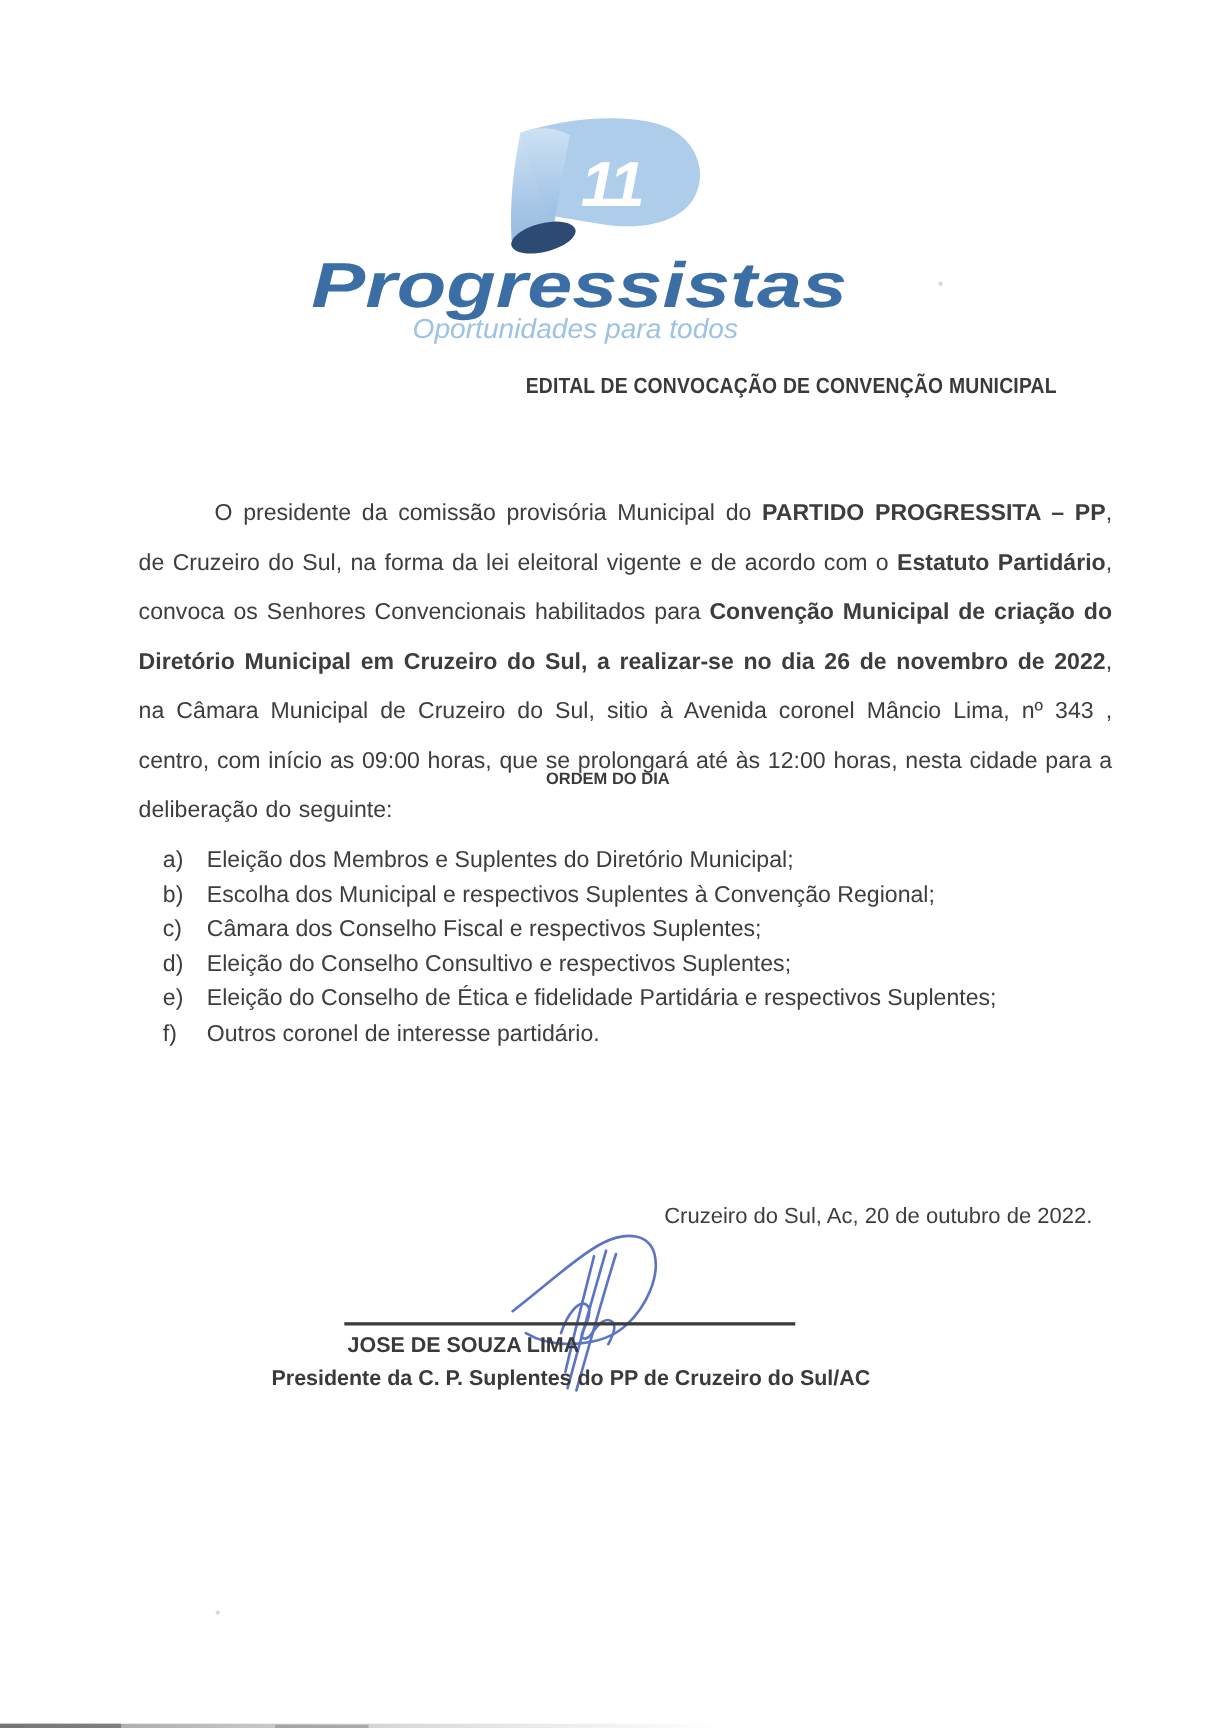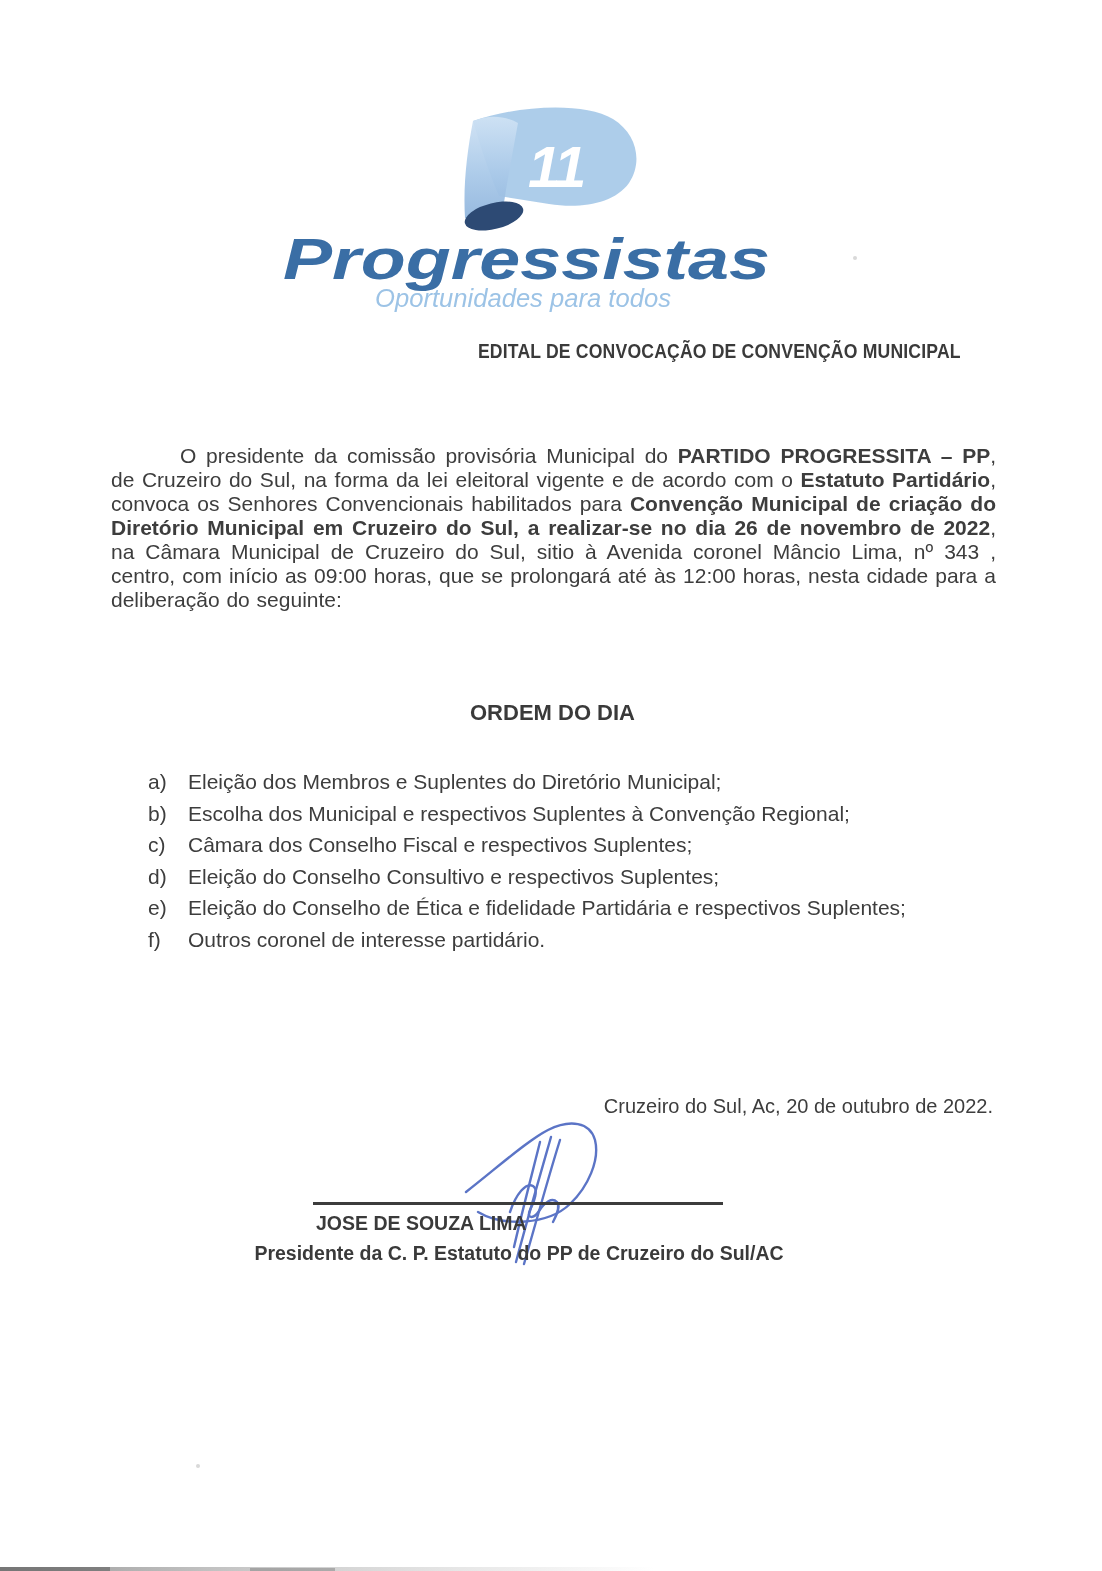--- a/index.html
+++ b/index.html
@@ -19,29 +19,29 @@
   
   .title-wrap { left:0; top:340px; width:994px; text-align:right; }
   .title-inner {
     display:inline-block; font-weight:bold; font-size:20px; color:#3a3a3a;
     transform:scaleX(0.88); transform-origin:center; letter-spacing:0.2px;
     white-space:nowrap;
   }
 
   
   .body-par {
-    left:111px; top:444px; width:885px;
-    font-size:21px; line-height:24px; text-align:justify;
+    left:126px; top:444px; width:885px;
+    font-size:21px; line-height:45px; text-align:justify;
     text-indent:69px; color:#3d3d3d;
   }
   .body-par span { word-spacing:1px; }
 
   
   .order-wrap { left:110px; top:700px; width:885px; text-align:center; }
-  .order-inner { font-weight:bold; font-size:22px; color:#3a3a3a; }
+  .order-inner { font-weight:bold; font-size:15px; color:#3a3a3a; }
 
   
   .agenda { left:148px; top:766px; width:848px; font-size:21px; line-height:31.6px; }
   .agenda-item { display:flex; }
   .agenda-label { width:40px; flex:0 0 40px; }
   .agenda-text { flex:1; }
 
   
   .dateline-wrap { left:110px; top:1050px; width:883px; text-align:right; font-size:20px; color:#3d3d3d;margin-top:45px; }
 
@@ -135,21 +135,21 @@
       <path d="M 18,80 C 50,55 80,28 100,18 C 122,7 142,10 147,28 C 152,48 140,75 122,92 C 100,113 55,115 30,100"></path>
       <path d="M 103,25 C 93,60 80,105 68,150"></path>
       <path d="M 112,28 C 101,63 88,110 76,152"></path>
       <path d="M 92,30 C 84,62 74,100 66,135"></path>
       <path d="M 62,100 C 68,82 78,70 85,74 C 91,78 86,90 82,98 C 78,106 85,108 91,99 C 97,90 104,85 109,90 C 113,95 108,104 105,110"></path>
     </g>
   </svg>
 
   <div class="abs sig-line"></div>
   <div class="abs sig-name">JOSE DE SOUZA LIMA</div>
-  <div class="abs sig-role">Presidente da C. P. Estatuto do PP de Cruzeiro do Sul/AC</div>
+  <div class="abs sig-role">Presidente da C. P. Suplentes do PP de Cruzeiro do Sul/AC</div>
 
   <div class="abs speck speck-1"></div>
   <div class="abs speck speck-2"></div>
   <div class="abs edge-strip"></div>
   <div class="abs edge-dash1"></div>
   <div class="abs edge-dash2"></div>
 
 </div>
 
 </body></html>

